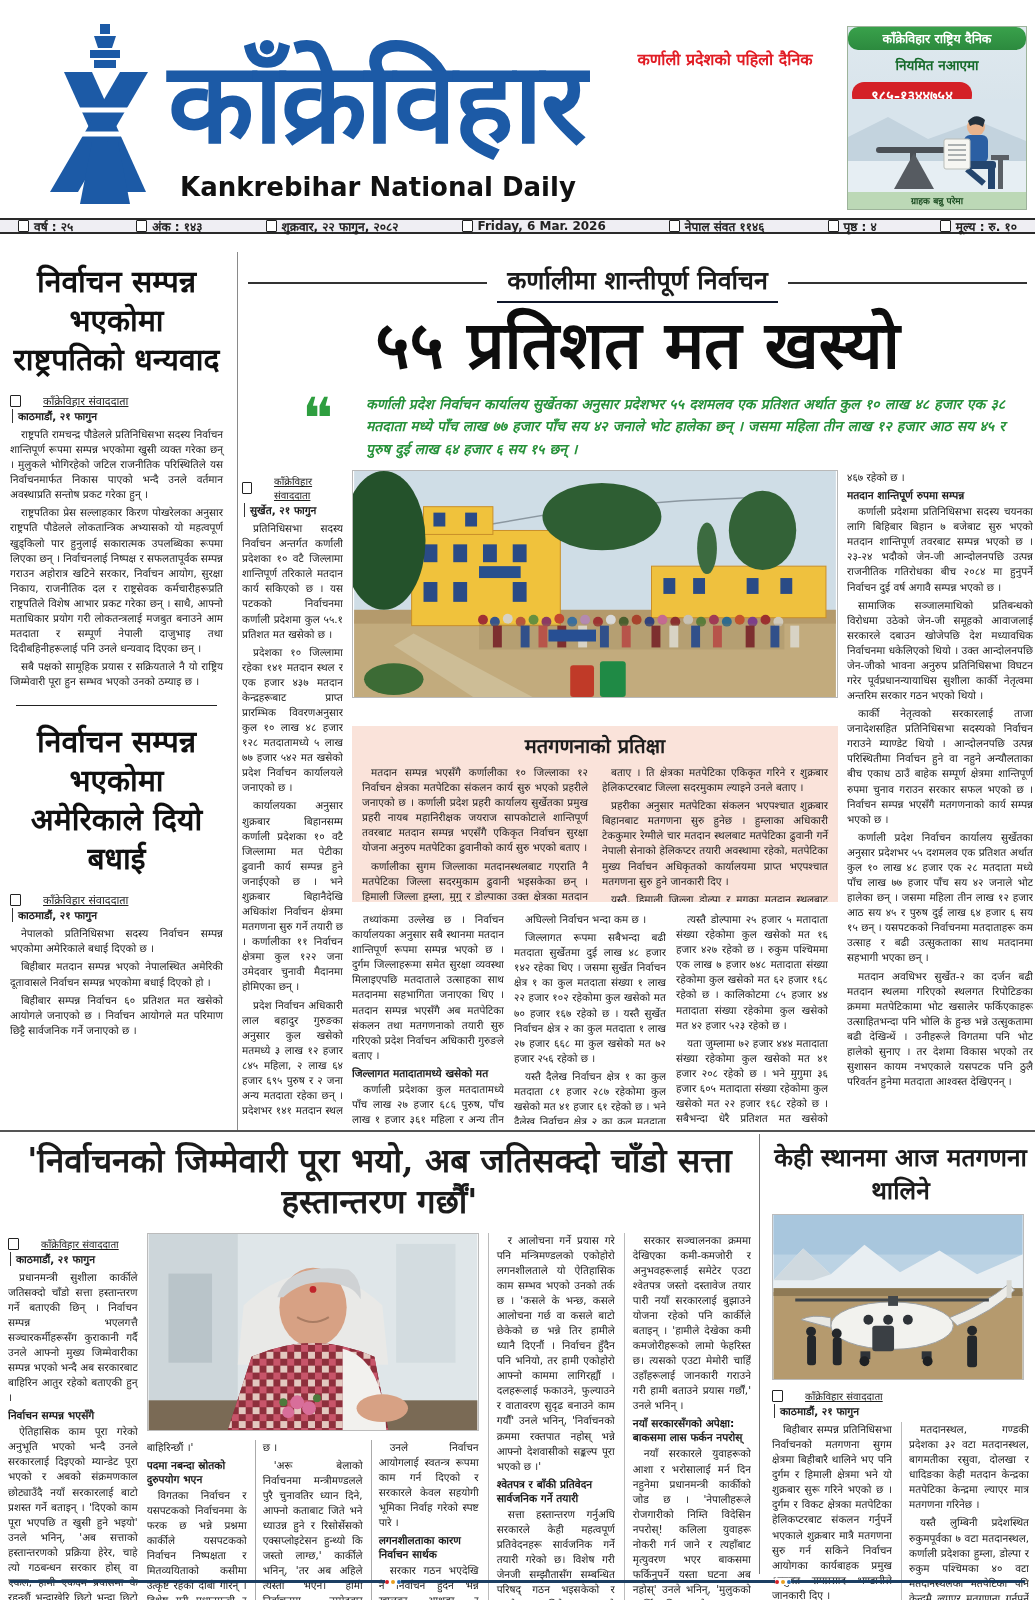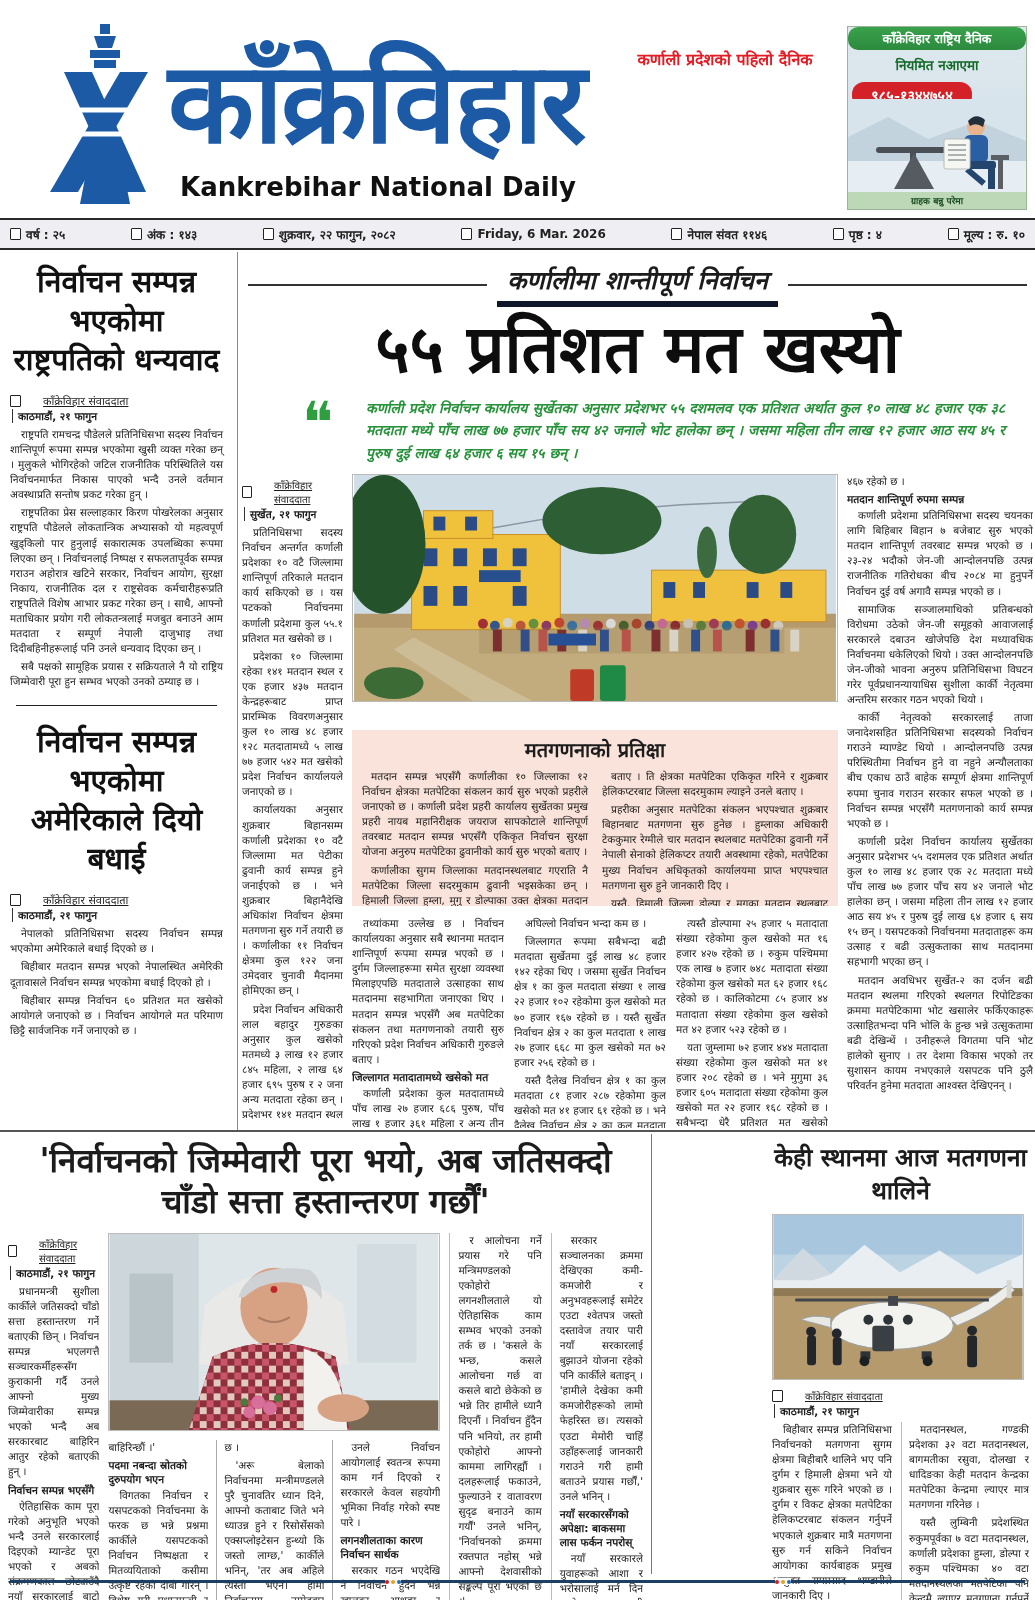--- a/index.html
+++ b/index.html
@@ -24,62 +24,62 @@
   .ad-head{background:linear-gradient(#39a14b,#2c8a3e);color:#fff;font-weight:bold;font-size:12.5px;
            text-align:center;padding:3px 0;border-radius:10px;}
   .ad-line{color:#166b2b;font-weight:bold;font-size:13.5px;text-align:center;margin-top:6px;}
   .ad-phone{display:block;width:120px;margin:8px 0 0 4px;background:#d42127;color:#fff;font-weight:bold;
             font-size:14.5px;text-align:center;border-radius:12px;padding:3px 0;}
   .ad-art{position:absolute;left:0;bottom:14px;width:178px;height:96px;}
   .ad-foot{position:absolute;left:0;bottom:0;width:178px;background:#bcd8b6;color:#1d4d23;
            font-weight:bold;font-size:9px;text-align:center;padding:2px 0;}
 
   
-  .infobar{position:absolute;left:0;top:218px;width:1035px;height:32px;background:#efeef3;
+  .infobar{position:absolute;left:0;top:218px;width:1035px;height:16px;background:#efeef3;
            border-top:2px solid #2a2a2a;border-bottom:2px solid #2a2a2a;
-           display:flex;align-items:center;justify-content:space-between;padding:0 10px;box-sizing:border-box;}
+           display:flex;align-items:center;justify-content:space-between;padding:0 18px;box-sizing:border-box;}
   .info-item{display:flex;align-items:center;gap:5px;font-size:12px;font-weight:bold;color:#222;}
   .sq{display:inline-block;width:9px;height:10px;border:1.6px solid #222;border-radius:1px;background:#fff;}
 
   
   .top{position:absolute;left:0;top:252px;width:1035px;height:880px;border-bottom:2px solid #555;box-sizing:border-box;}
   .left-rail{position:absolute;left:0;top:0;width:238px;height:878px;border-right:1px solid #8a8a8a;
              box-sizing:border-box;padding:4px 14px 0 10px;}
   .rail-head{font-weight:bold;text-align:center;font-size:30px;line-height:1.3;color:#111;margin:6px 0 14px;}
   .rail-div{border:0;border-top:1.6px solid #222;margin:16px 6px;}
   .byline{display:flex;align-items:center;gap:22px;font-size:11px;font-weight:normal;margin:4px 0 1px;}
   .byline u{text-decoration:underline;}
   .dateline{font-size:10.5px;font-weight:bold;border-left:1.6px solid #333;padding-left:5px;margin:0 0 4px 2px;}
   .np{margin:0 0 3px;font-size:10.4px;line-height:1.45;text-align:justify;text-indent:11px;}
   .sub{font-weight:bold;font-size:10.6px;margin:2px 0;}
 
   .main{position:absolute;left:240px;top:0;width:795px;height:878px;}
   .kicker-row{display:flex;align-items:center;gap:10px;margin:10px 8px 2px;}
   .kicker-row .kline{flex:1;height:2px;background:#333;position:relative;}
-  .kicker{font-weight:bold;font-size:25px;border-bottom:6px solid #0f172a;padding:0 10px 5px;font-style:italic;}
+  .kicker{font-weight:bold;font-size:25px;border-bottom:2px solid #0f172a;padding:0 10px 5px;}
   .headline{text-align:center;font-weight:bold;font-size:66px;line-height:1.12;color:#0d0d0d;margin:6px 0 10px;}
   .lead-row{display:flex;gap:12px;margin:2px 30px 10px 62px;}
   .lead-quote{color:#2e9e3f;font-size:58px;line-height:0.9;flex:0 0 52px;}
   .lead-text{color:#27923a;font-weight:bold;font-style:italic;font-size:14px;line-height:1.6;text-align:justify;}
   .body-row{display:flex;gap:9px;margin:4px 0 0 2px;}
   .colA{width:101px;height:648px;overflow:hidden;}
   .centerStack{width:486px;}
   .colE{width:186px;height:648px;overflow:hidden;}
   .mainphoto{width:486px;height:228px;border:1px solid #b9b9b9;box-sizing:border-box;}
   .pinkbox{background:#fae3da;margin-top:24px;padding:6px 10px 8px;box-sizing:border-box;height:176px;overflow:hidden;}
   .pinkbox h3{margin:0 0 6px;text-align:center;font-size:20px;font-weight:bold;}
   .pb-cols{display:flex;gap:14px;}
   .pb-col{flex:1;}
   .pb-col .np{text-indent:9px;}
   .belowcols{display:flex;gap:10px;margin-top:10px;}
   .bcol{width:152px;height:212px;overflow:hidden;}
 
   
   .bottom{position:absolute;left:0;top:1134px;width:1035px;height:466px;}
-  .pm{position:absolute;left:0;top:0;width:652px;height:440px;border-right:1px solid #777;
+  .pm{position:absolute;left:0;top:0;width:760px;height:440px;border-right:1px solid #777;
       box-sizing:border-box;padding:2px 8px 0 8px;}
   .pm-head{text-align:center;font-weight:bold;font-size:33px;line-height:1.25;margin:4px 0 10px;}
   .pm-row{display:flex;gap:9px;}
   .pm-col1{width:136px;height:372px;overflow:hidden;}
   .pm-center{width:332px;}
   .pm-photo{width:332px;height:198px;border:1px solid #bbb;box-sizing:border-box;}
   .minirow{display:flex;gap:8px;margin-top:5px;}
   .minicol{width:103px;height:166px;overflow:hidden;}
   .minicol + .minicol{border-left:1px solid #aaa;padding-left:7px;}
   .pm-col2,.pm-col3{width:124px;height:372px;overflow:hidden;border-left:1px solid #bbb;padding-left:8px;}

